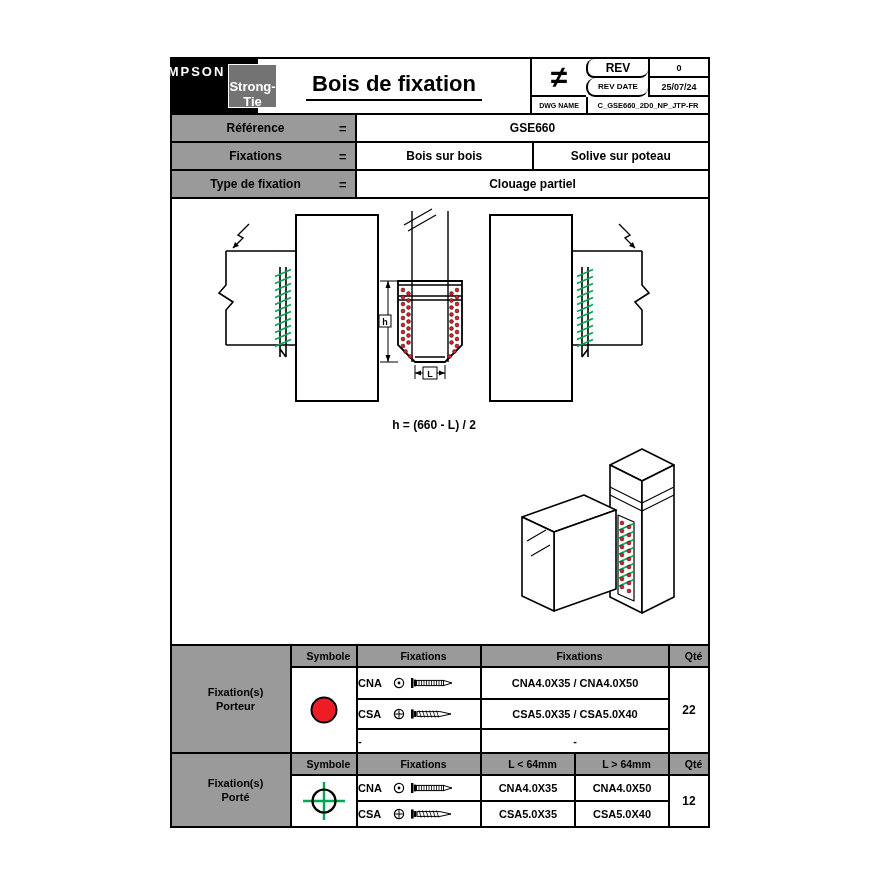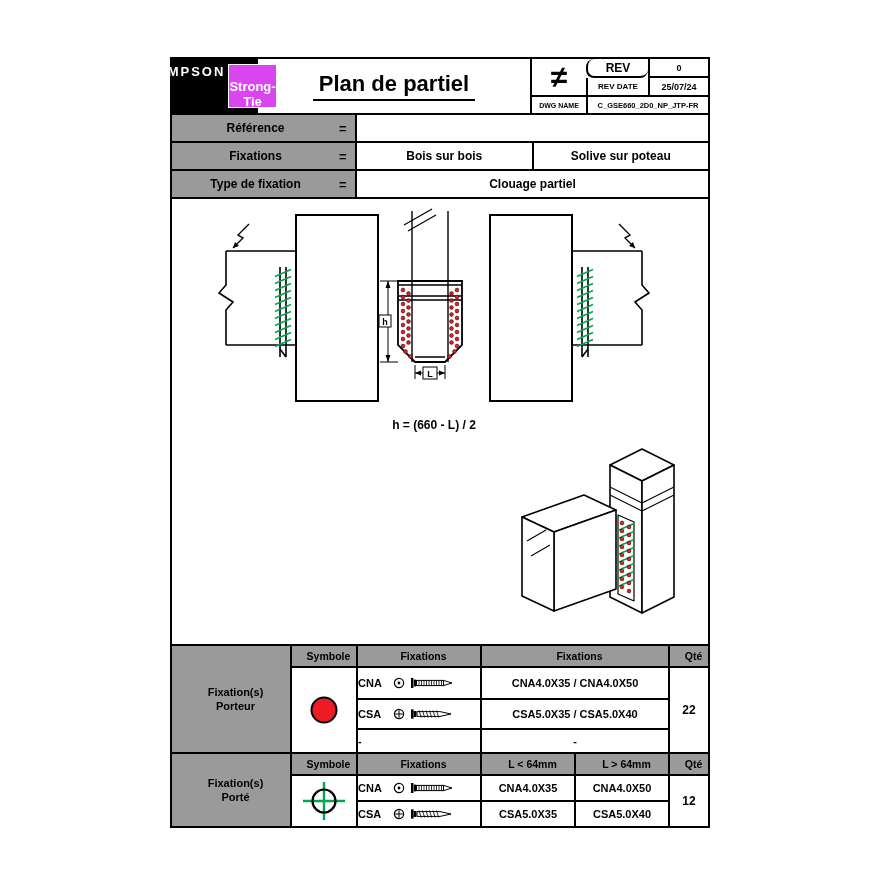--- a/index.html
+++ b/index.html
@@ -7,30 +7,30 @@
         font-family:"Liberation Sans",sans-serif;color:#000;}
   *{box-sizing:border-box;}
 
   .sheet{position:absolute;left:170px;top:57px;width:540px;}
 
   
   .hdr{display:flex;height:58px;border:2px solid #000;background:#fff;}
   .logo{width:86px;background:#000;border-right:2px solid #000;display:flex;flex-direction:row;
         justify-content:center;padding:5px 5px;gap:3px;}
   .simpson{color:#fff;font-weight:bold;font-size:13px;letter-spacing:2px;text-align:center;}
-  .strongtie{background:#d946ef;color:#fff;font-weight:bold;font-size:13px;text-align:center;
+  .strongtie{background:#737373;color:#fff;font-weight:bold;font-size:13px;text-align:center;
              padding:14px 0;border:1px solid #fff;}
   .title-cell{flex:1;display:flex;align-items:center;justify-content:center;border-right:2px solid #000;}
   .title{font-size:22px;font-weight:bold;border-bottom:2px solid #000;padding:0 6px 2px;}
   .rev-block{width:176px;display:grid;grid-template-columns:54px 62px 1fr;grid-template-rows:19px 19px 1fr;}
   .rev-block>div{display:flex;align-items:center;justify-content:center;font-weight:bold;}
   .proj{grid-area:1/1/3/2;font-size:30px;border-bottom:2px solid #000;line-height:1;}
   .rl{grid-area:1/2/2/3;border-left:2px solid #000;border-bottom:2px solid #000;font-size:12px;border-radius:8px;}
   .rv{grid-area:1/3/2/4;border-left:2px solid #000;border-bottom:2px solid #000;font-size:9px;}
-  .rdl{grid-area:2/2/3/3;border-left:2px solid #000;border-bottom:2px solid #000;font-size:8px;}
+  .rdl{grid-area:2/2/3/3;border-left:2px solid #000;border-bottom:2px solid #000;font-size:8px;border-radius:9px;}
   .rdv{grid-area:2/3/3/4;border-left:2px solid #000;border-bottom:2px solid #000;font-size:9px;}
   .dl{grid-area:3/1/4/2;font-size:7px;}
   .dv{grid-area:3/2/4/4;border-left:2px solid #000;font-size:7.5px;}
 
   
   .info-row{display:flex;height:28px;border:2px solid #000;border-top:none;background:#fff;}
   .info-label{width:185px;background:#9A9A9A;display:flex;align-items:center;border-right:2px solid #000;}
   .info-label .lbl{flex:1;text-align:center;font-weight:bold;font-size:12px;}
   .info-label .eq{width:16px;font-weight:bold;font-size:13px;}
   .vals{flex:1;display:flex;}
@@ -63,37 +63,40 @@
 
 <div class="page">
   <div class="sheet">
 
     <div class="hdr">
       <div class="logo">
         <div class="simpson">SIMPSON</div>
         <div class="strongtie">Strong-Tie</div>
       </div>
       <div class="title-cell">
-        <div class="title">Plan de partiel</div>
+        <div class="title">Bois de fixation</div>
       </div>
       <div class="rev-block">
         <div class="proj">≠</div>
         <div class="rl">REV</div>
         <div class="rv">0</div>
         <div class="rdl">REV DATE</div>
         <div class="rdv">25/07/24</div>
         <div class="dl">DWG NAME</div>
         <div class="dv">C_GSE660_2D0_NP_JTP-FR</div>
       </div>
     </div>
 
     <div class="info-row">
       <div class="info-label">
         <span class="lbl">Référence</span>
         <span class="eq">=</span>
+      </div>
+      <div class="vals">
+        <div class="val">GSE660</div>
       </div>
     </div>
     <div class="info-row">
       <div class="info-label">
         <span class="lbl">Fixations</span>
         <span class="eq">=</span>
       </div>
       <div class="vals">
         <div class="val">Bois sur bois</div>
         <div class="val">Solive sur poteau</div>

